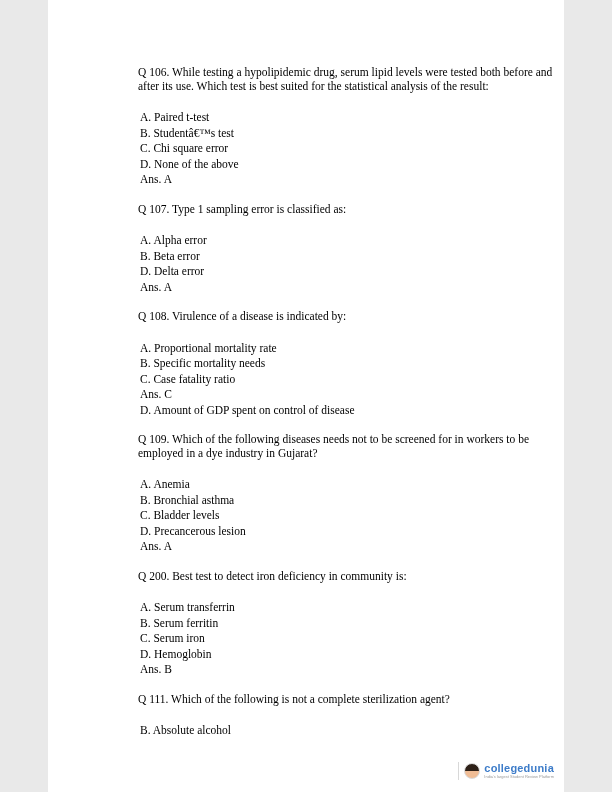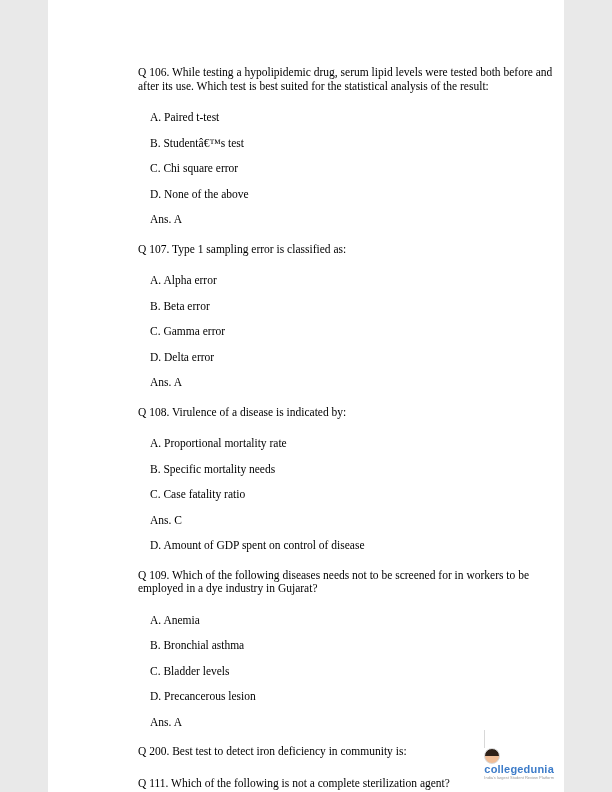--- a/index.html
+++ b/index.html
@@ -25,30 +25,29 @@
     width: 422px;
   }
   .q {
     margin: 0 0 16px 0;
   }
   .q-text {
     margin: 0 0 18px 0;
     line-height: 13.5px;
   }
   .opts p {
-    margin: 12px;
+    margin: 2px;
     line-height: 13.5px;
   }
   .footer {
     position: absolute;
     right: 10px;
     bottom: 12px;
     display: flex;
-    align-items: flex-start;
-    flex-direction: column;
+    align-items: center;
   }
   .footer-divider {
     width: 1px;
     height: 18px;
     background: #d8d8d8;
     margin-right: 5px;
   }
   .mascot {
     width: 14px;
     height: 14px;
@@ -93,21 +92,20 @@
         <p>D. None of the above</p>
         <p>Ans. A</p>
       </div>
     </section>
 
     <section class="q">
       <p class="q-text">Q 107. Type 1 sampling error is classified as:</p>
       <div class="opts">
         <p>A. Alpha error</p>
         <p>B. Beta error</p>
-        <p>C. Gamma error</p>
         <p>D. Delta error</p>
         <p>Ans. A</p>
       </div>
     </section>
 
     <section class="q">
       <p class="q-text">Q 108. Virulence of a disease is indicated by:</p>
       <div class="opts">
         <p>A. Proportional mortality rate</p>
         <p>B. Specific mortality needs</p>
@@ -123,20 +121,27 @@
         <p>A. Anemia</p>
         <p>B. Bronchial asthma</p>
         <p>C. Bladder levels</p>
         <p>D. Precancerous lesion</p>
         <p>Ans. A</p>
       </div>
     </section>
 
     <section class="q">
       <p class="q-text">Q 200. Best test to detect iron deficiency in community is:</p>
+      <div class="opts">
+        <p>A. Serum transferrin</p>
+        <p>B. Serum ferritin</p>
+        <p>C. Serum iron</p>
+        <p>D. Hemoglobin</p>
+        <p>Ans. B</p>
+      </div>
     </section>
 
     <section class="q">
       <p class="q-text">Q 111. Which of the following is not a complete sterilization agent?</p>
       <div class="opts">
         <p>B. Absolute alcohol</p>
       </div>
     </section>
 
   </div>

